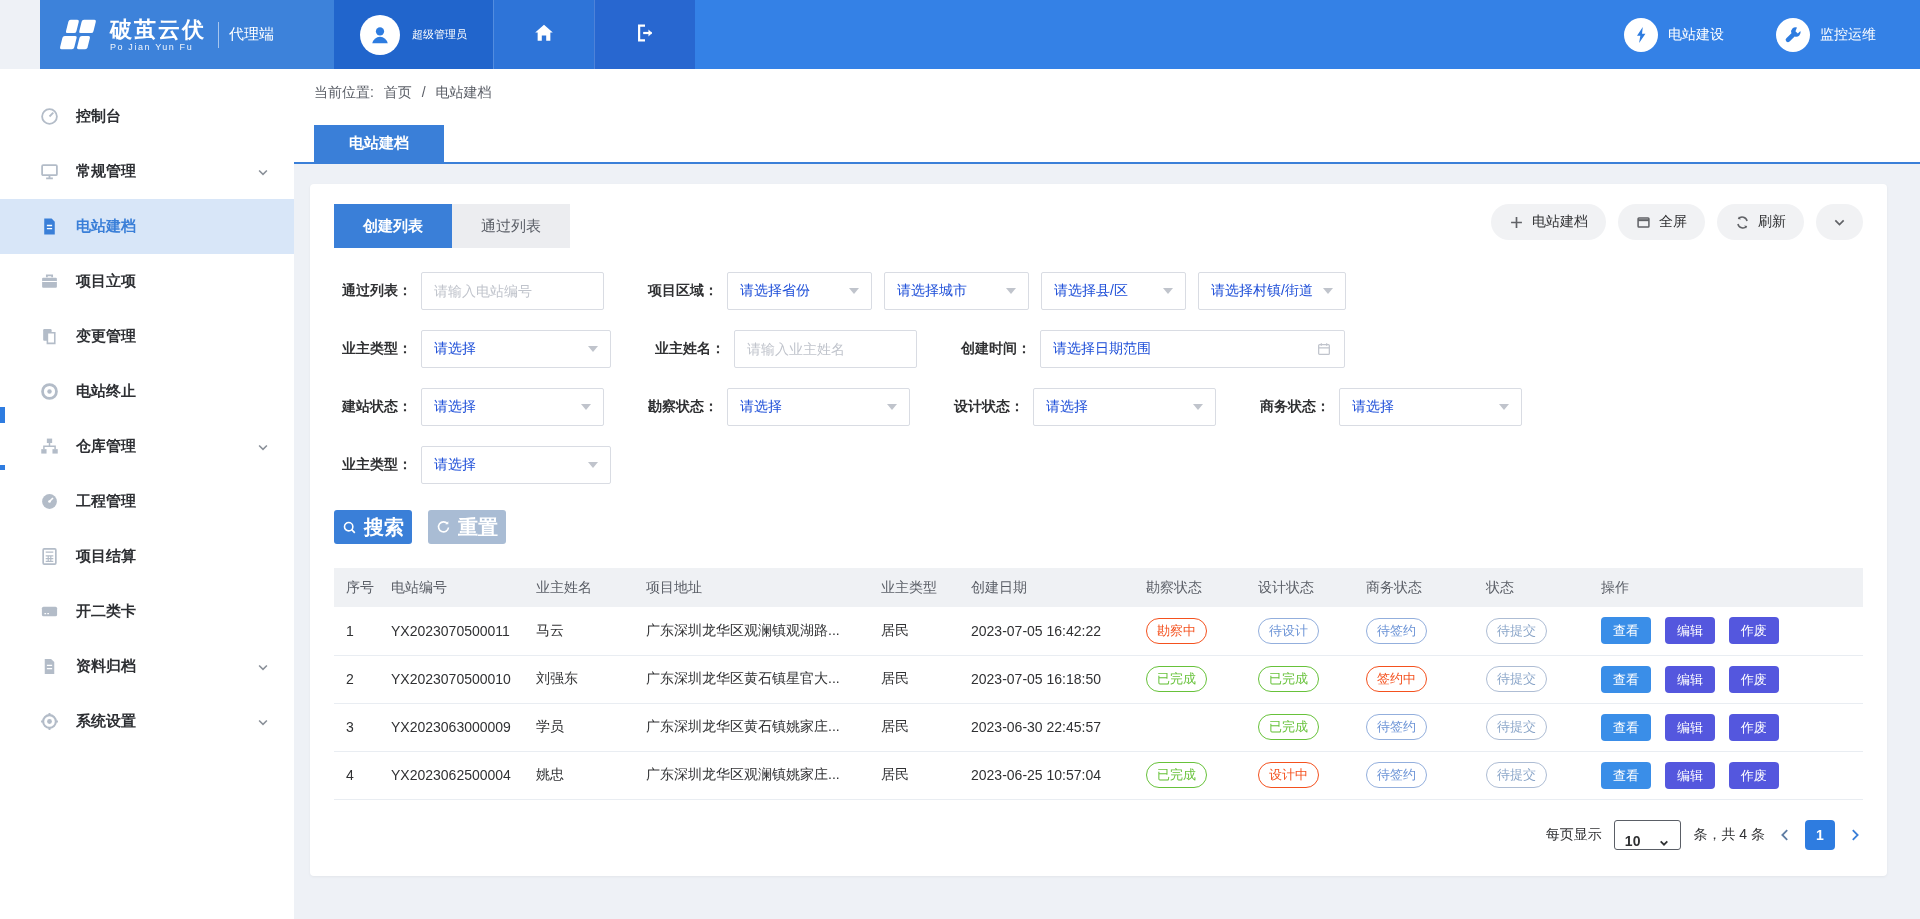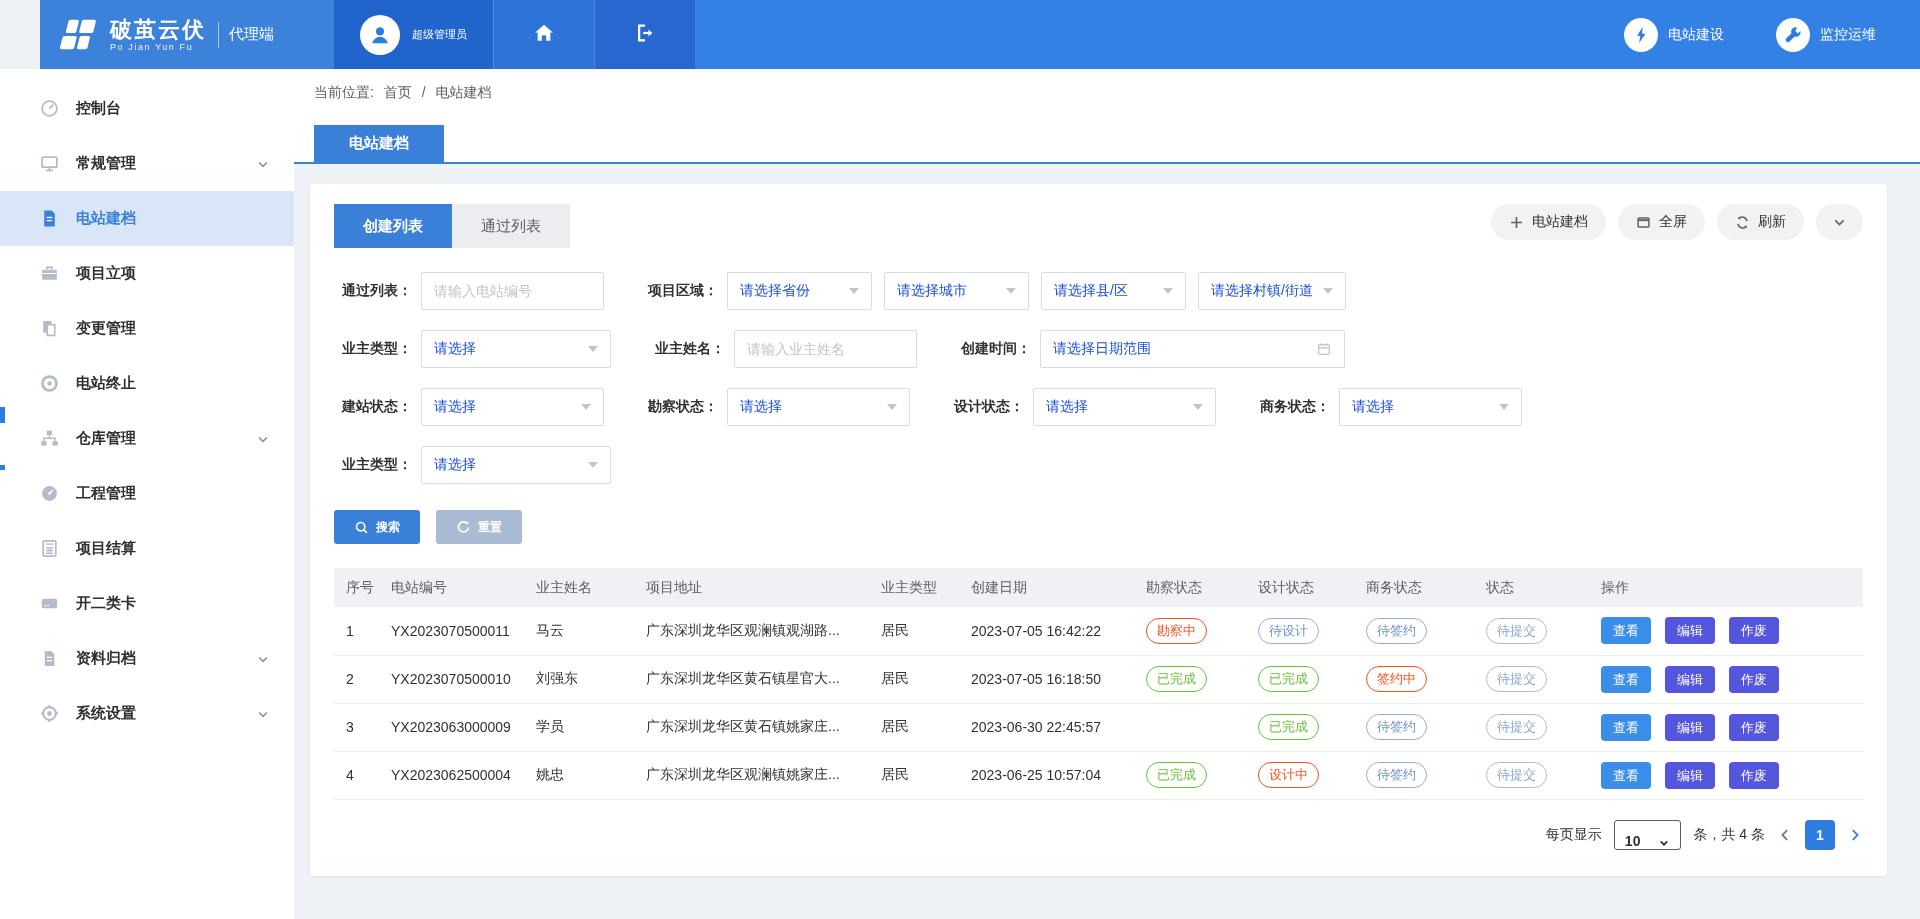--- a/index.html
+++ b/index.html
@@ -18,21 +18,21 @@
   .avatar { width:40px; height:40px; border-radius:50%; background:#fff; display:flex; align-items:center; justify-content:center; }
   .hdr-btn { width:101px; display:flex; align-items:center; justify-content:center; cursor:pointer; }
   .hdr-home { background:#2e74d8; border-left:1px solid rgba(255,255,255,.18); }
   .hdr-logout { background:#2867d0; border-left:1px solid rgba(255,255,255,.18); }
   .hdr-rest { flex:1; background:#3481e6; display:flex; align-items:center; justify-content:flex-end; gap:52px; padding-right:44px; }
   .hdr-nav { display:flex; align-items:center; gap:10px; font-size:14px; cursor:pointer; }
   .nav-circle { width:34px; height:34px; background:#fff; border-radius:50%; display:flex; align-items:center; justify-content:center; }
 
   
   .main { display:flex; height:850px; }
-  .sidebar { position:relative; width:294px; background:#fff; padding-top:12px; flex:none; }
+  .sidebar { position:relative; width:294px; background:#fff; padding-top:20px; flex:none; }
   .sb-item { display:flex; align-items:center; height:55px; padding:0 24px 0 40px; gap:17px;
     font-size:15px; font-weight:700; color:#2d2f33; cursor:pointer; }
   .sb-ico { display:flex; color:#b3bcc8; flex:none; }
   .sb-item.active { background:#d8e6f8; color:#3a7fd8; }
   .sb-item.active .sb-ico { color:#3a7fd8; }
   .sb-chev { margin-left:auto; color:#8a9099; display:flex; }
   .sb-mark1,.sb-mark2 { position:absolute; left:0; width:5px; background:#2e7ce0; }
   .sb-mark1 { top:338px; height:16px; }
   .sb-mark2 { top:396px; height:5px; }
 
@@ -67,22 +67,22 @@
     font-size:14px; padding:0 12px; color:#303133; display:flex; align-items:center; }
   .f-input::placeholder { color:#c0c4cc; }
   .f-select { justify-content:space-between; cursor:pointer; }
   .f-select .ph { color:#1d4ed8; }
   .arr { width:0; height:0; border-left:5px solid transparent; border-right:5px solid transparent;
     border-top:6px solid #c0c4cc; margin-left:8px; flex:none; }
   .w148 { width:148px; } .w145 { width:145px; } .w190 { width:190px; } .w183 { width:183px; } .w305 { width:305px; }
   .cal { display:flex; color:#c0c4cc; margin-left:8px; }
 
   .btn-row { display:flex; margin-top:26px; }
-  .btn { height:34px; border:none; border-radius:3px; color:#fff; font-size:12px; display:flex;
-    align-items:center; gap:7px; padding:0 20px; cursor:pointer; font-weight:700; }
+  .btn { height:34px; border:none; border-radius:3px; color:#fff; font-size:20px; display:flex;
+    align-items:center; gap:7px; padding:0 8px; cursor:pointer; font-weight:700; }
   .btn-search { background:#3a7fd8; }
   .btn-reset { background:#a9bcd4; margin-left:16px; }
 
   
   table { width:100%; border-collapse:collapse; margin-top:24px; font-size:14px; table-layout:fixed; }
   thead th { background:#eff1f4; height:39px; text-align:left; font-weight:400; color:#5a5e66; padding-left:12px; }
   tbody td { height:48px; border-bottom:1px solid #e9edf2; padding-left:12px; color:#303133; white-space:nowrap; overflow:hidden; }
   .pill { display:inline-block; min-width:60px; text-align:center; font-size:13px; line-height:24px;
     border:1px solid; border-radius:14px; padding:0 10px; background:#fff; }
   .pill.orange { color:#f4511e; border-color:#f4511e; }

